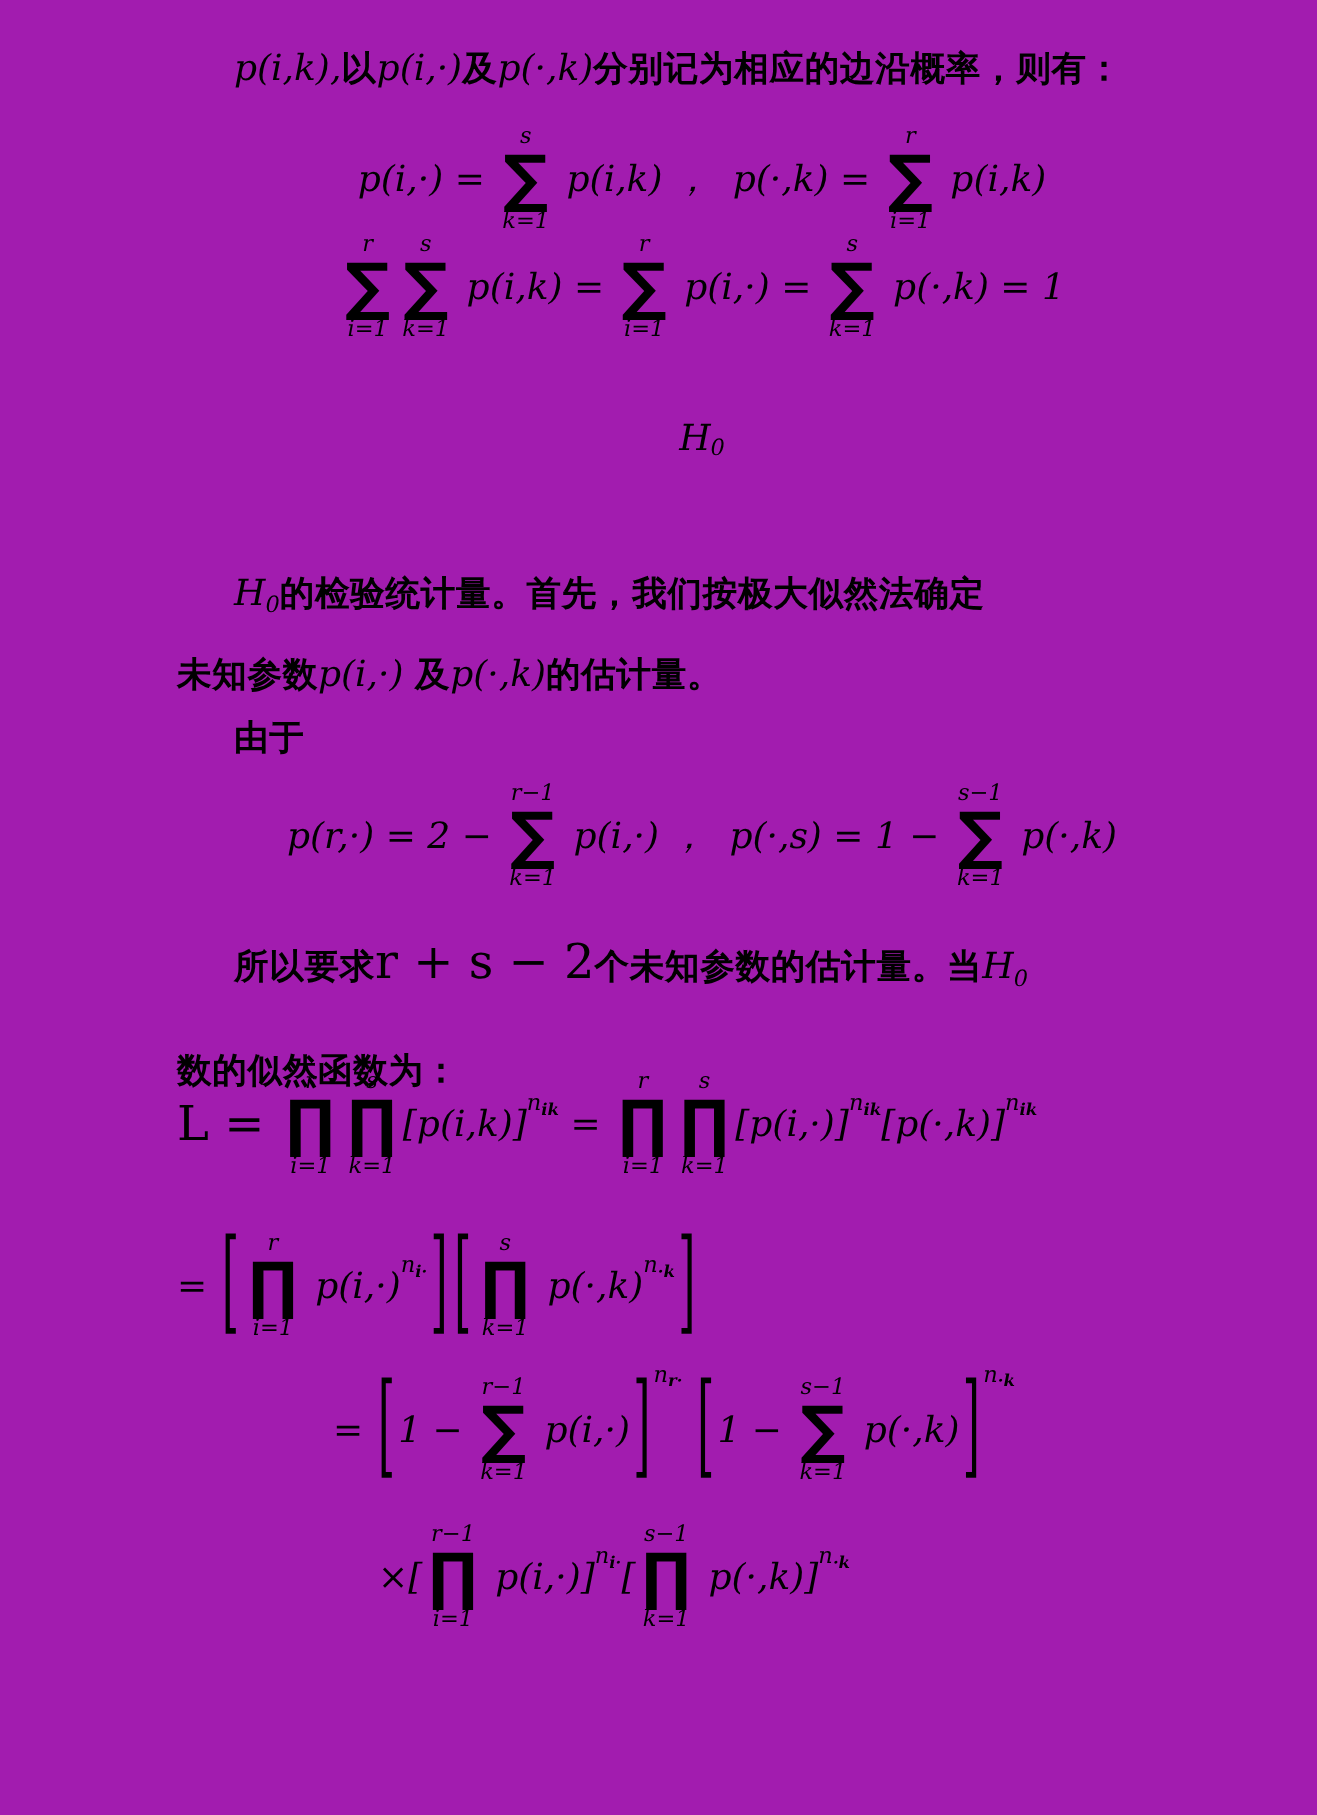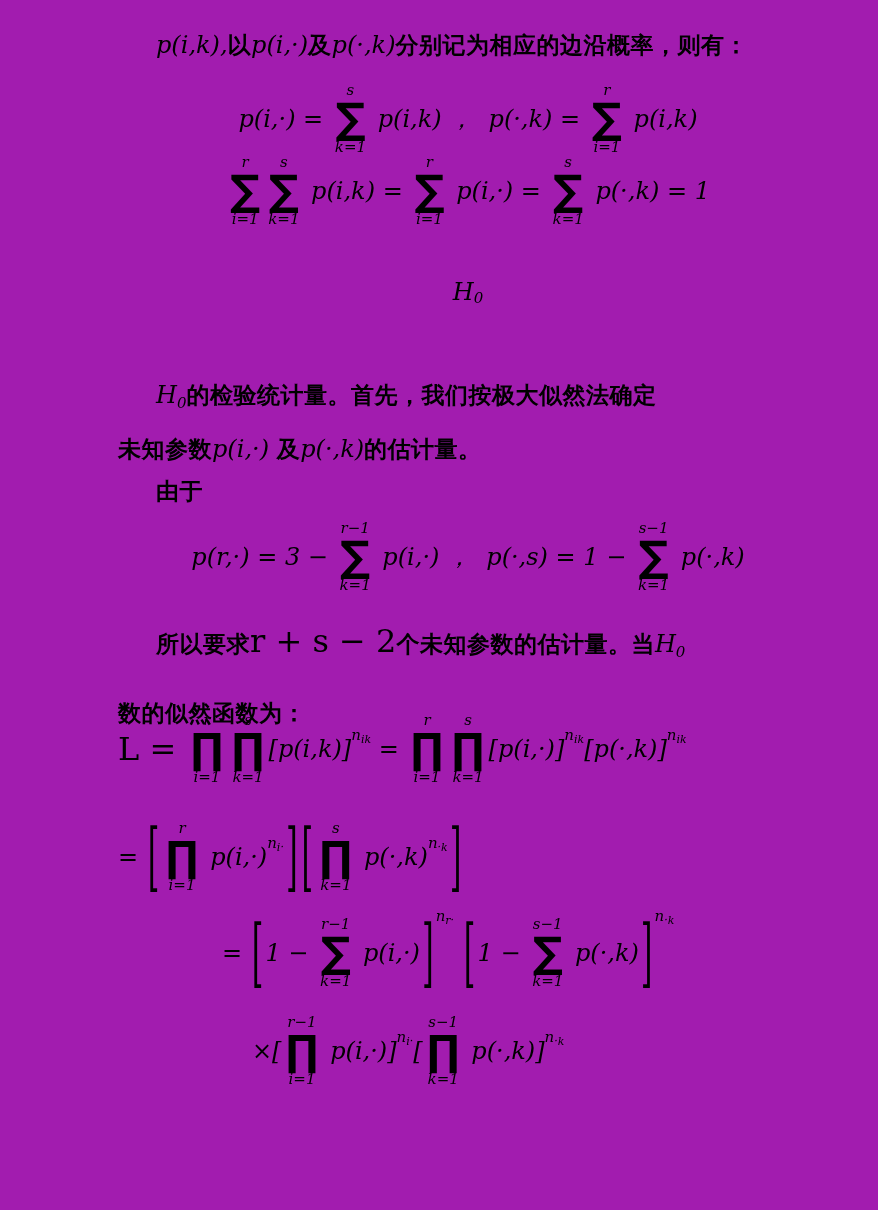--- a/index.html
+++ b/index.html
@@ -13,21 +13,21 @@
   .rm{font-style:normal;font-size:32px;font-weight:500;}
   .cjk{font-style:normal;font-size:23px;font-family:"Liberation Sans",sans-serif;
        font-weight:600;letter-spacing:0.5px;}
   .bigop{display:inline-flex;flex-direction:column;align-items:center;line-height:1;margin:0 4px;}
   .bigop .lim{font-size:15px;font-style:italic;line-height:1.15;white-space:pre;}
   .bigop .op{font-size:42px;line-height:0.95;font-style:normal;font-weight:600;
              font-family:"DejaVu Sans",sans-serif;}
   .br{display:inline-block;font-size:30px;font-style:normal;font-weight:400;
       transform:scaleY(2.5);margin:0 2px;line-height:1;}
   .up{position:relative;top:-13px;font-size:15px;font-style:italic;white-space:pre;}
-  .up .ss{font-size:11px;vertical-align:-3px;}
+  .up .ss{font-size:11px;vertical-align:-3px;font-weight:bold;}
   .up.hi{top:-36px;}
   .dn{position:relative;font-size:15px;font-style:italic;top:6px;white-space:pre;}
   .trow .dn{top:5px;}
 </style>
 </head>
 <body>
 
 <div class="page">
   <div class="row trow" style="top:30px;left:156px">
       <span class="tok mi">p(i,k),</span>
@@ -91,21 +91,21 @@
       <span class="tok cjk">未知参数</span>
       <span class="tok mi">p(i,·) </span>
       <span class="tok cjk">及</span>
       <span class="tok mi">p(·,k)</span>
       <span class="tok cjk">的估计量。</span>
     </div>
   <div class="row trow" style="top:476px;left:156px">
       <span class="tok cjk">由于</span>
     </div>
   <div class="row cen" style="top:520px">
-      <span class="tok mi">p(r,·) = 3 − </span>
+      <span class="tok mi">p(r,·) = 2 − </span>
       <span class="bigop">
         <span class="lim">r−1</span>
         <span class="op">∑</span>
         <span class="lim">k=1</span>
       </span>
       <span class="tok mi"> p(i,·) ，  </span>
       <span class="tok mi">p(·,s) = 1 − </span>
       <span class="bigop">
         <span class="lim">s−1</span>
         <span class="op">∑</span>

